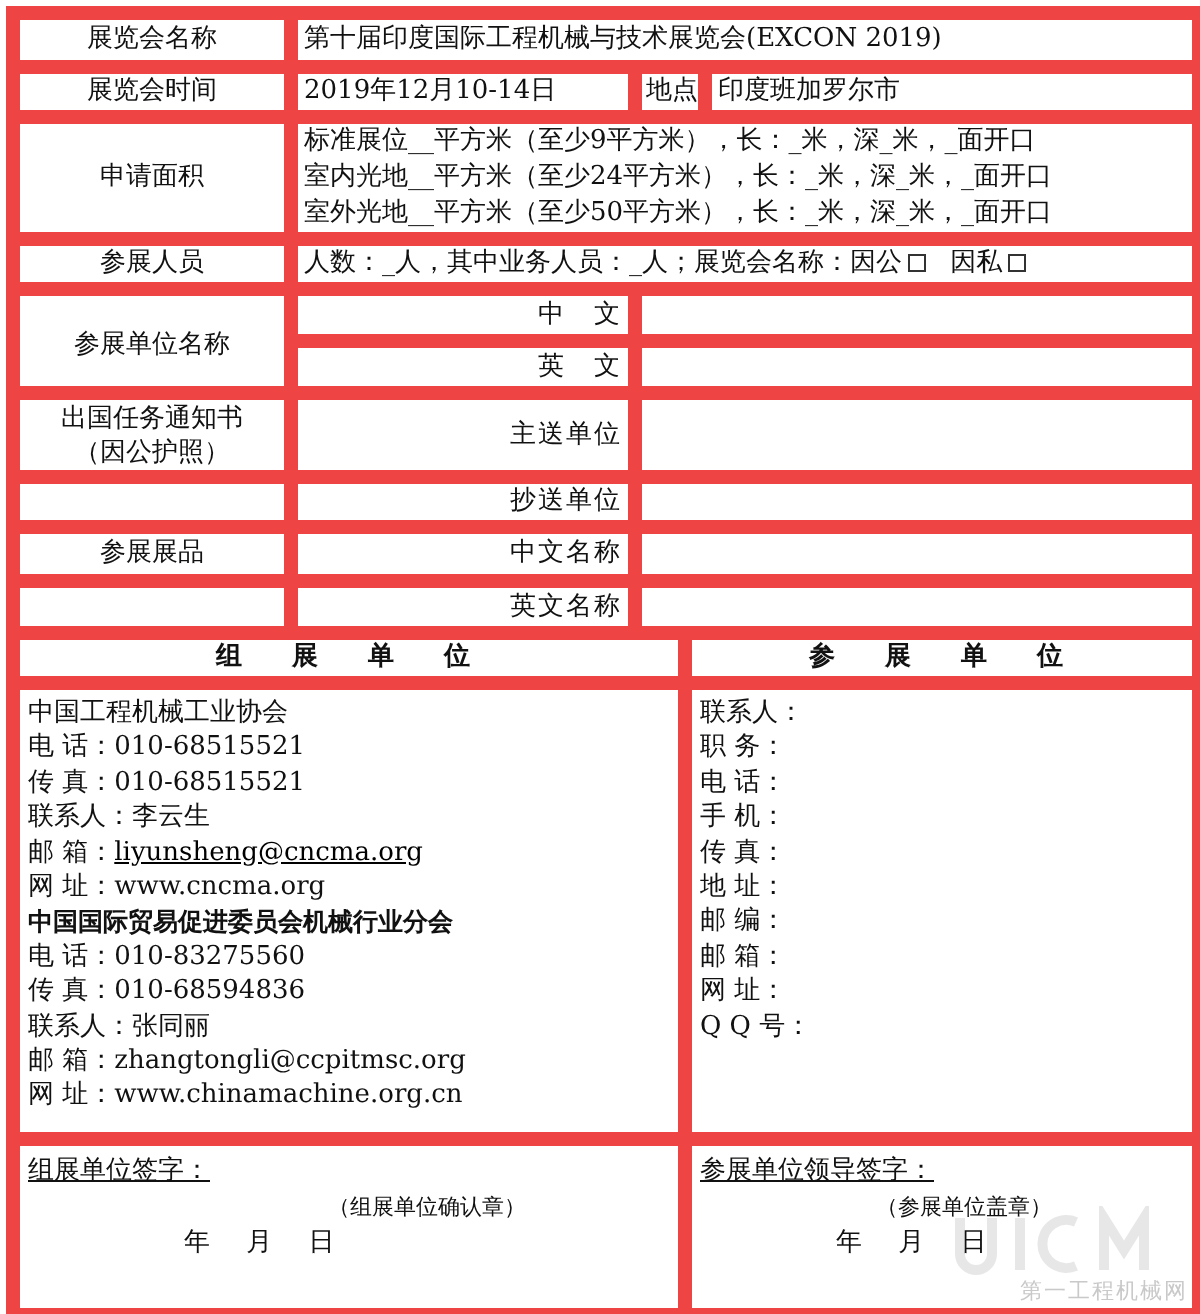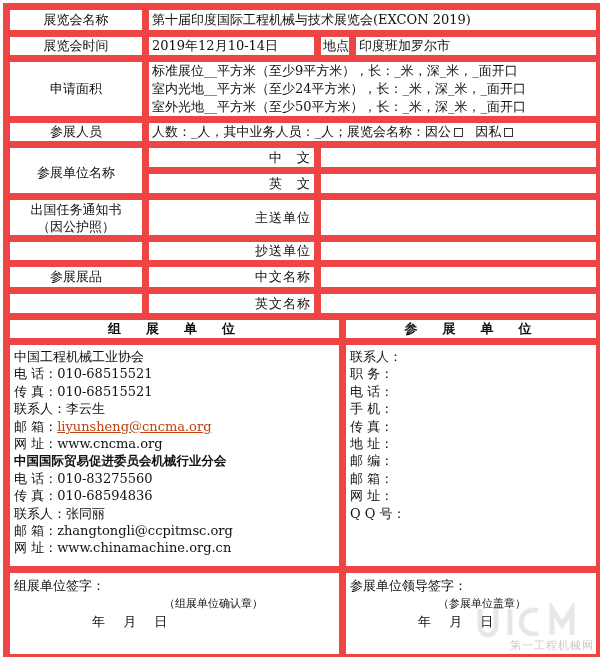--- a/index.html
+++ b/index.html
@@ -7,23 +7,23 @@
          font-family:"DejaVu Serif", serif; color:#111; }
   table.form { position:absolute; left:3px; top:3px; width:593px; border-collapse:collapse; table-layout:fixed; }
   table.form td { border:7px solid #ef4444; padding:0 3px; font-size:13px; line-height:18px; vertical-align:middle; overflow:hidden; white-space:nowrap; }
   .lbl { text-align:center; }
   .title { font-size:17px; }
   .sub { text-align:right; letter-spacing:1px; }
   .sec-head { text-align:center; font-weight:bold; font-size:14px; letter-spacing:6px; }
   .info { vertical-align:top !important; padding:3px 4px !important; }
   .info div { line-height:17.4px; font-size:13px; }
   .bold { font-weight:bold; font-family:"DejaVu Sans", sans-serif; font-size:12.5px !important; }
-  .link { color:#c2410c; text-decoration:underline; }
+  .link { color:#000000; text-decoration:underline; }
   .sig { vertical-align:top !important; padding:4px 4px !important; }
-  .sig .l1 { font-size:13px; line-height:18px; }
+  .sig .l1 { font-size:13px; line-height:18px;text-decoration:underline; }
   .sig .l2 { font-size:11px; line-height:18px; padding-left:150px; }
   .sig .l3 { font-size:13px; line-height:18px; padding-left:78px; margin-top:0; word-spacing:14px; }
   .sig.right .l2 { padding-left:88px; }
   .sig.right .l3 { padding-left:68px; }
   .cb { display:inline-block; width:7px; height:7px; border:1px solid #333; margin-left:3px; vertical-align:middle; }
   .watermark { position:absolute; right:8px; bottom:6px; width:120px; height:48px; opacity:0.35; }
   .wm-text { position:absolute; right:6px; bottom:4px; font-family:"DejaVu Sans", sans-serif; font-size:11px; color:#c9c9c9; letter-spacing:1px; }
 </style>
 </head>
 <body>

